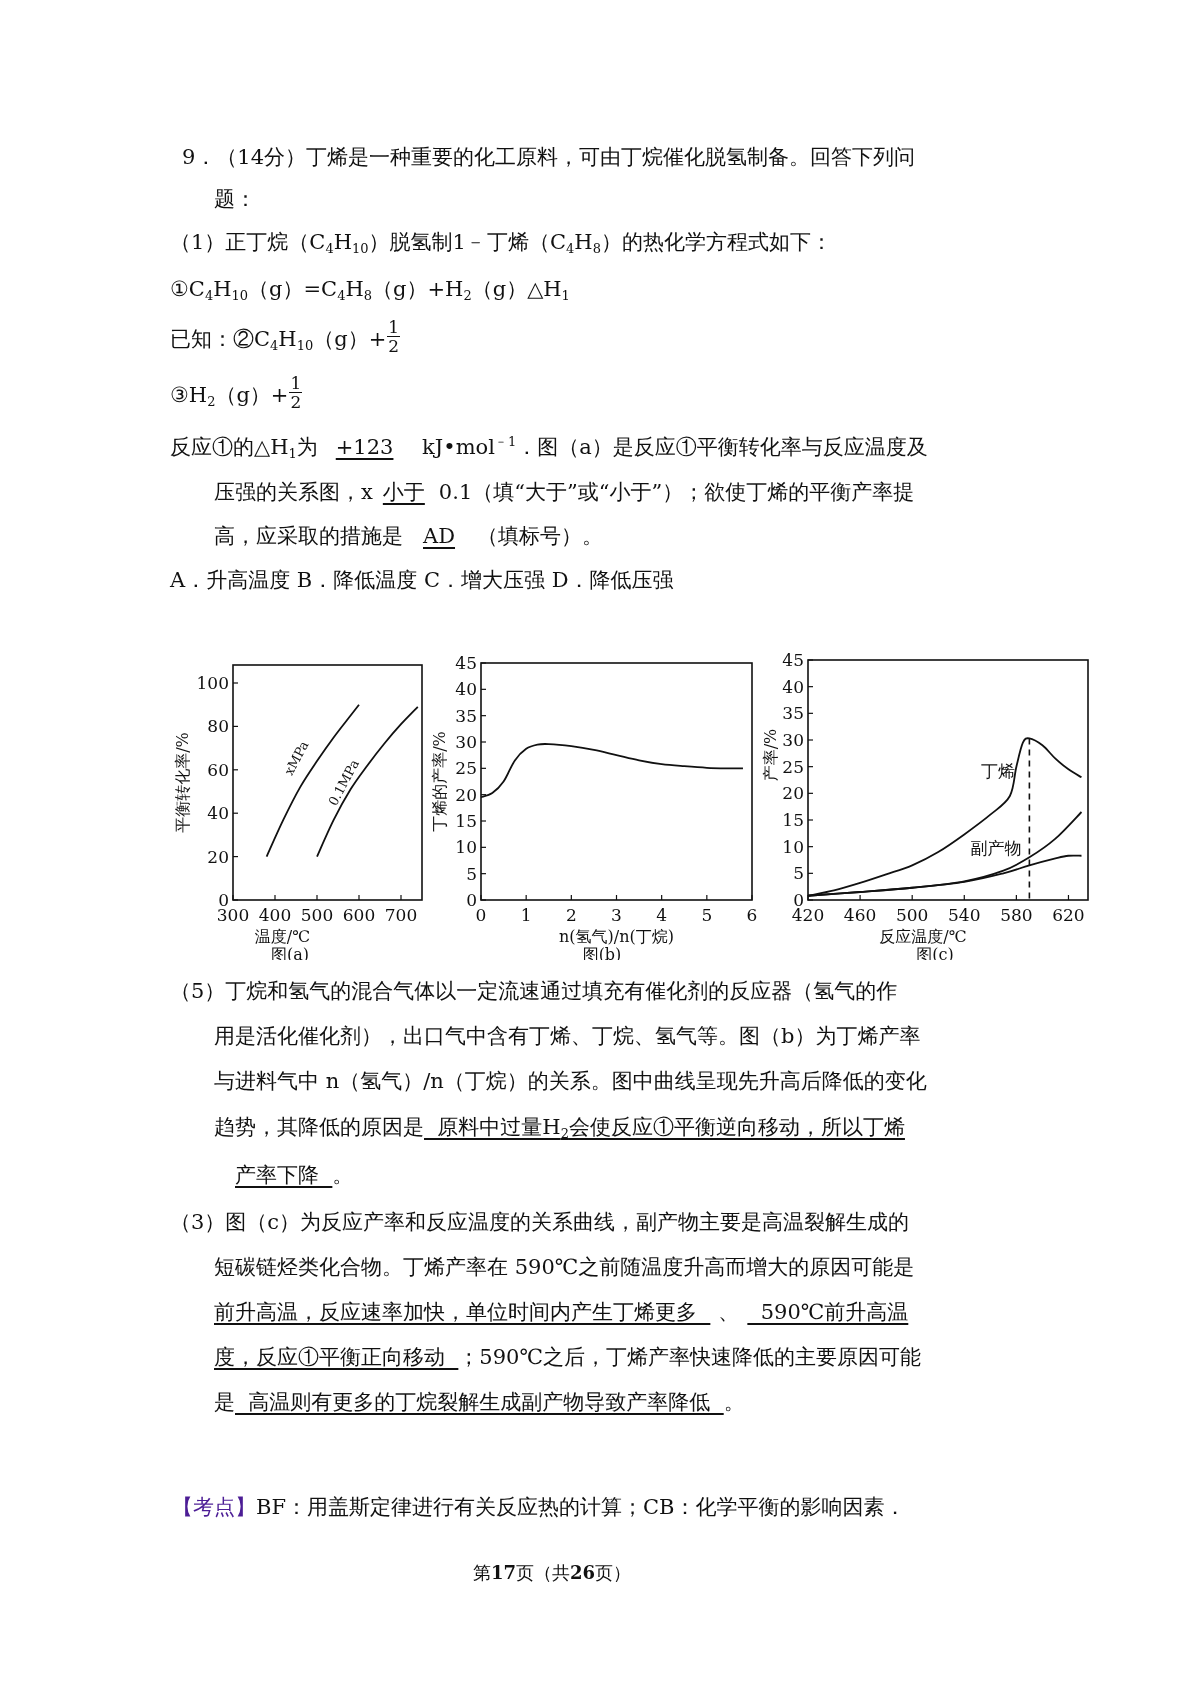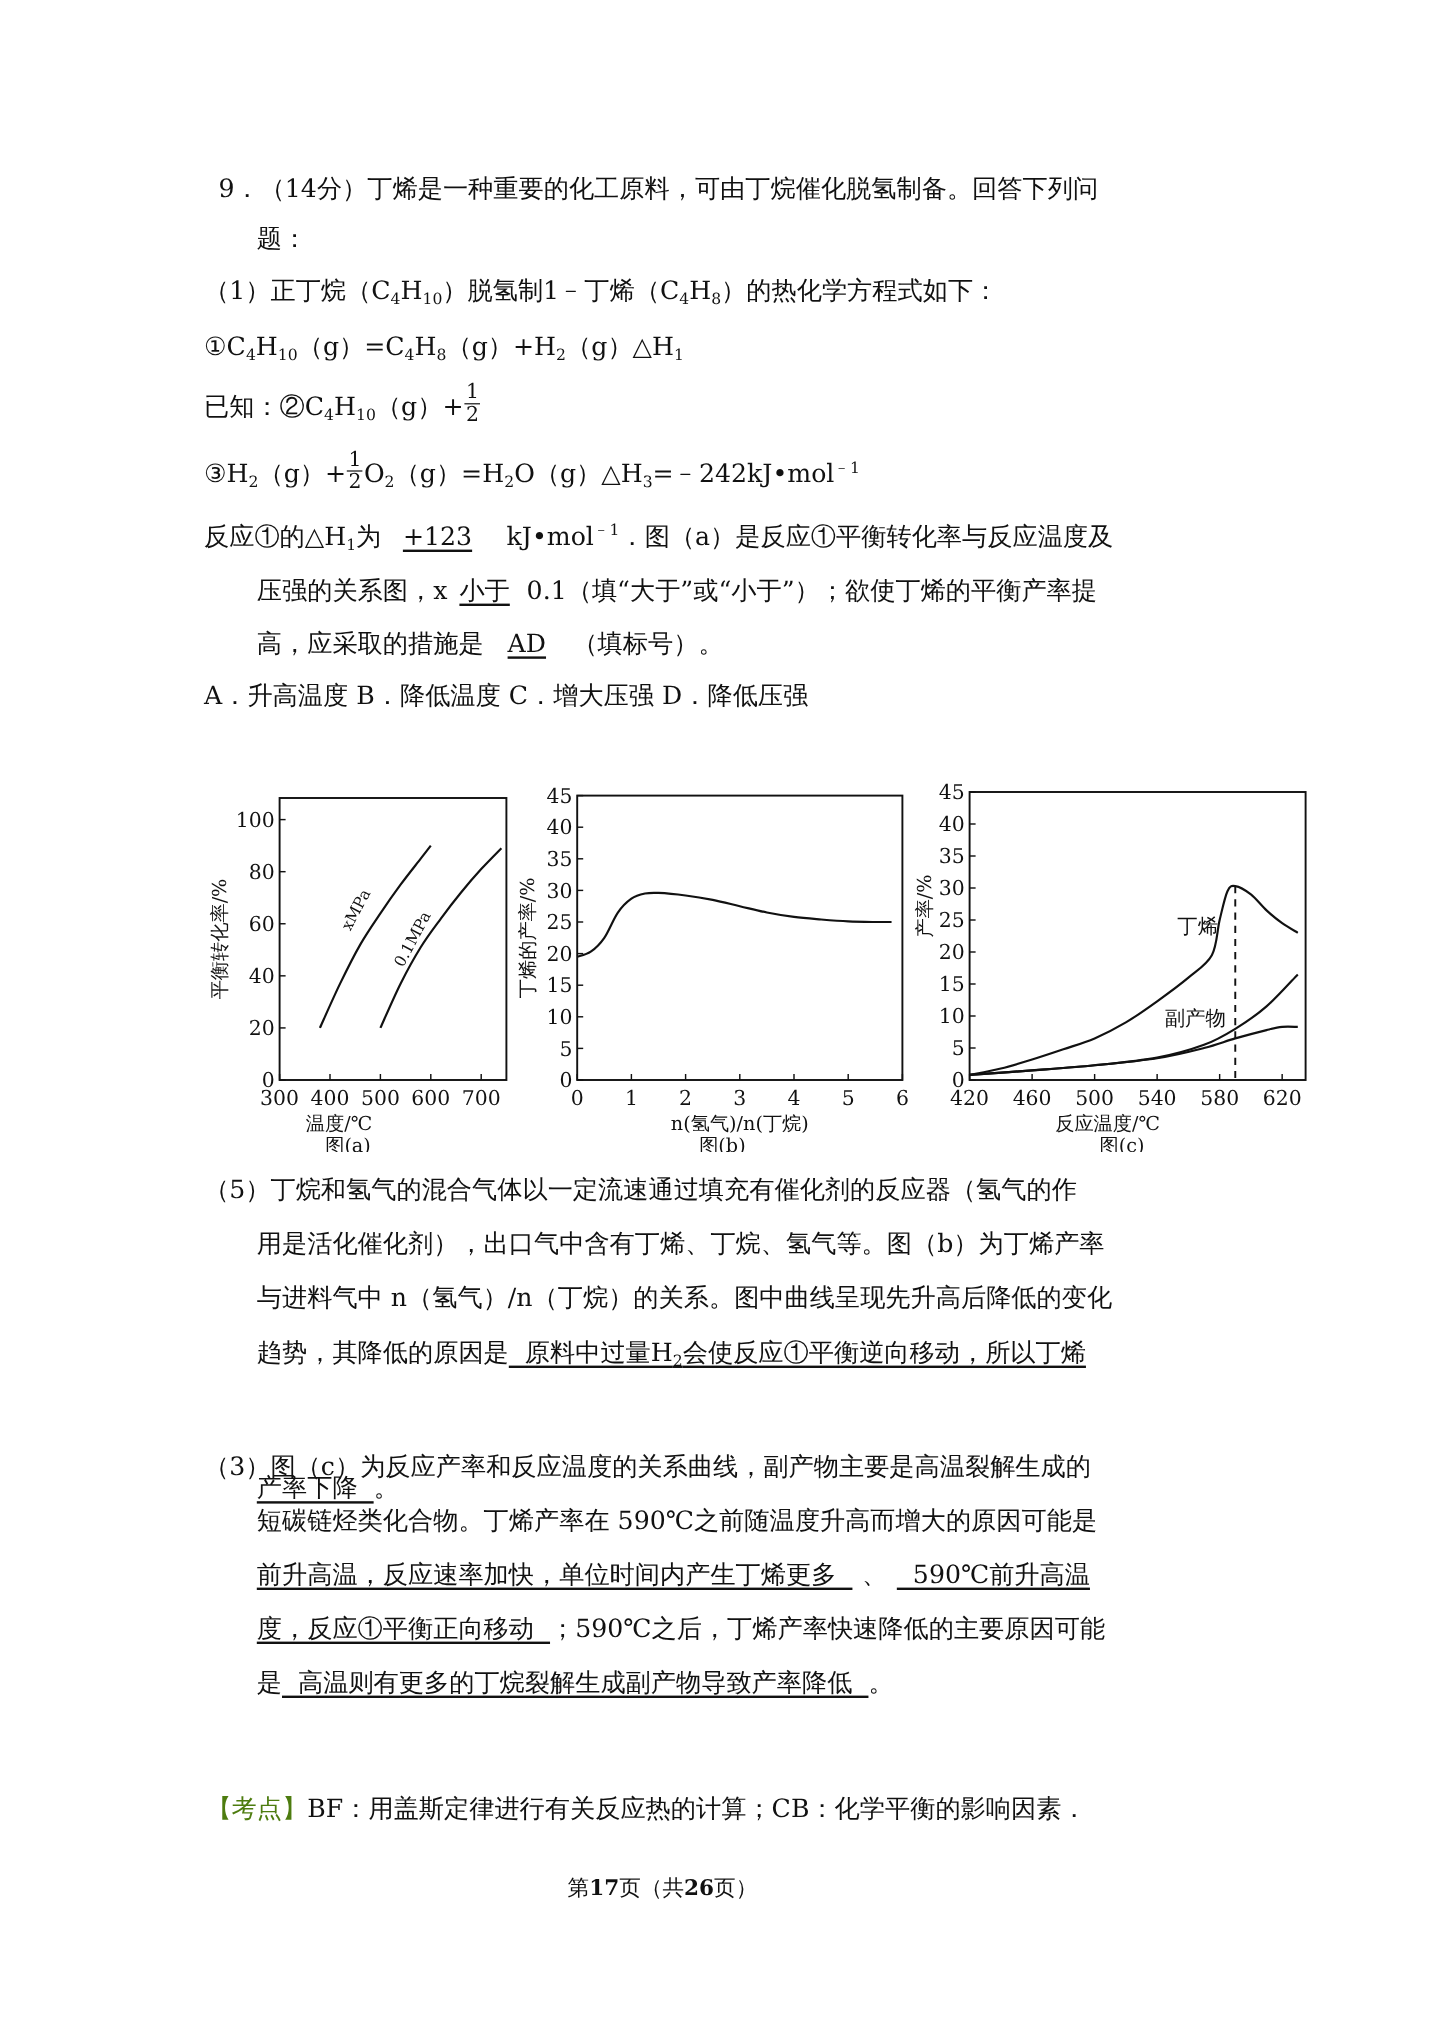--- a/index.html
+++ b/index.html
@@ -7,21 +7,21 @@
          font-family: "DejaVu Serif", "Liberation Serif", serif; color:#111; }
   .line { position:absolute; left:0; font-size:21px; line-height:28px; white-space:nowrap; }
   .ind0 { left:182px; }
   .ind1 { left:214px; }
   .u { text-decoration: underline; text-underline-offset: 4px; }
   sub { font-size:13px; vertical-align:-4px; line-height:0; }
   sup { font-size:13px; vertical-align:8px; line-height:0; }
   .frac { display:inline-block; vertical-align:middle; text-align:center; font-size:17px; line-height:18px; margin:0 1px; position:relative; top:-4px; }
   .frac .num { display:block; border-bottom:1px solid #111; padding:0 1px; }
   .frac .den { display:block; }
-  .kaodian { color:#4d7c0f; }
+  .kaodian { color:#4c1d95; }
   .footer { position:absolute; left:0; width:1104px; text-align:center; top:1561px; font-size:18px; }
   .footer b { font-weight:bold; }
   svg.chart { position:absolute; top:0; left:0; }
   svg text { font-family: "DejaVu Serif", "Liberation Serif", serif; fill:#111; }
 </style>
 </head>
 <body>
 
 <div class="line ind0" style="top:143px;">9．（14分）丁烯是一种重要的化工原料，可由丁烷催化脱氢制备。回答下列问</div>
 <div class="line ind1" style="top:185px;">题：</div>
@@ -32,21 +32,21 @@
 
 <div class="line" style="left:170px; top:275px;">
   <span id="eq1">①C<sub>4</sub>H<sub>10</sub>（g）=C<sub>4</sub>H<sub>8</sub>（g）+H<sub>2</sub>（g）△H<sub>1</sub></span>
 </div>
 
 <div class="line" style="left:170px; top:322px;">
   <span id="eq2p">已知：②C<sub>4</sub>H<sub>10</sub>（g）+</span><span class="frac"><span class="num">1</span><span class="den">2</span></span>
 </div>
 
 <div class="line" style="left:170px; top:378px;">
-  <span id="eq3p">③H<sub>2</sub>（g）+</span><span class="frac"><span class="num">1</span><span class="den">2</span></span><span id="eq3s">O<sub>2</sub>（g）=H<sub>2</sub>O（g）△H<sub>3</sub>=﹣242kJ•mol<sup>﹣1</sup></span>
+  <span id="eq3p">③H<sub>2</sub>（g）+</span><span class="frac"><span class="num">1</span><span class="den">2</span></span>
 </div>
 
 <div class="line" style="left:170px; top:433px;">
   <span id="dh1p">反应①的△H<sub>1</sub>为</span><span class="u" style="padding:0 22px 0 18px;">+123</span><span id="dh1s"> kJ•mol<sup>﹣1</sup>．图（a）是反应①平衡转化率与反应温度及</span>
 </div>
 
 <div class="line ind1" style="top:478px;">
   <span>压强的关系图，x</span><span class="u" style="padding:0 14px 0 10px;">小于</span><span>0.1（填“大于”或“小于”）；欲使丁烯的平衡产率提</span>
 </div>
 
@@ -175,21 +175,21 @@
       <text x="1021.5813953488372" y="854.1333333333333" text-anchor="end" font-size="17">副产物</text>
     </g>
 </svg>
 
 <div class="line" style="left:170px; top:977px;">（5）丁烷和氢气的混合气体以一定流速通过填充有催化剂的反应器（氢气的作</div>
 <div class="line ind1" style="top:1022px;">用是活化催化剂），出口气中含有丁烯、丁烷、氢气等。图（b）为丁烯产率</div>
 <div class="line ind1" style="top:1067px;">与进料气中 n（氢气）/n（丁烷）的关系。图中曲线呈现先升高后降低的变化</div>
 <div class="line ind1" style="top:1113px;">
   <span>趋势，其降低的原因是</span><span class="u" id="p2a" style="white-space: pre;">  原料中过量H<sub>2</sub>会使反应①平衡逆向移动，所以丁烯</span>
 </div>
-<div class="line ind1" style="top:1226px;">
+<div class="line ind1" style="top:1161px;margin-left:21px;">
   <span class="u" style="white-space:pre;">产率下降  </span><span>。</span>
 </div>
 
 <div class="line" style="left:170px; top:1208px;">（3）图（c）为反应产率和反应温度的关系曲线，副产物主要是高温裂解生成的</div>
 <div class="line ind1" style="top:1253px;">短碳链烃类化合物。丁烯产率在 590℃之前随温度升高而增大的原因可能是</div>
 <div class="line ind1" style="top:1298px;">
   <span class="u" style="white-space:pre;">前升高温，反应速率加快，单位时间内产生丁烯更多  </span><span style="padding:0 8px;">、</span><span class="u" style="white-space:pre;">  590℃前升高温</span>
 </div>
 <div class="line ind1" style="top:1343px;">
   <span class="u" style="white-space:pre;">度，反应①平衡正向移动  </span><span>；590℃之后，丁烯产率快速降低的主要原因可能</span>

